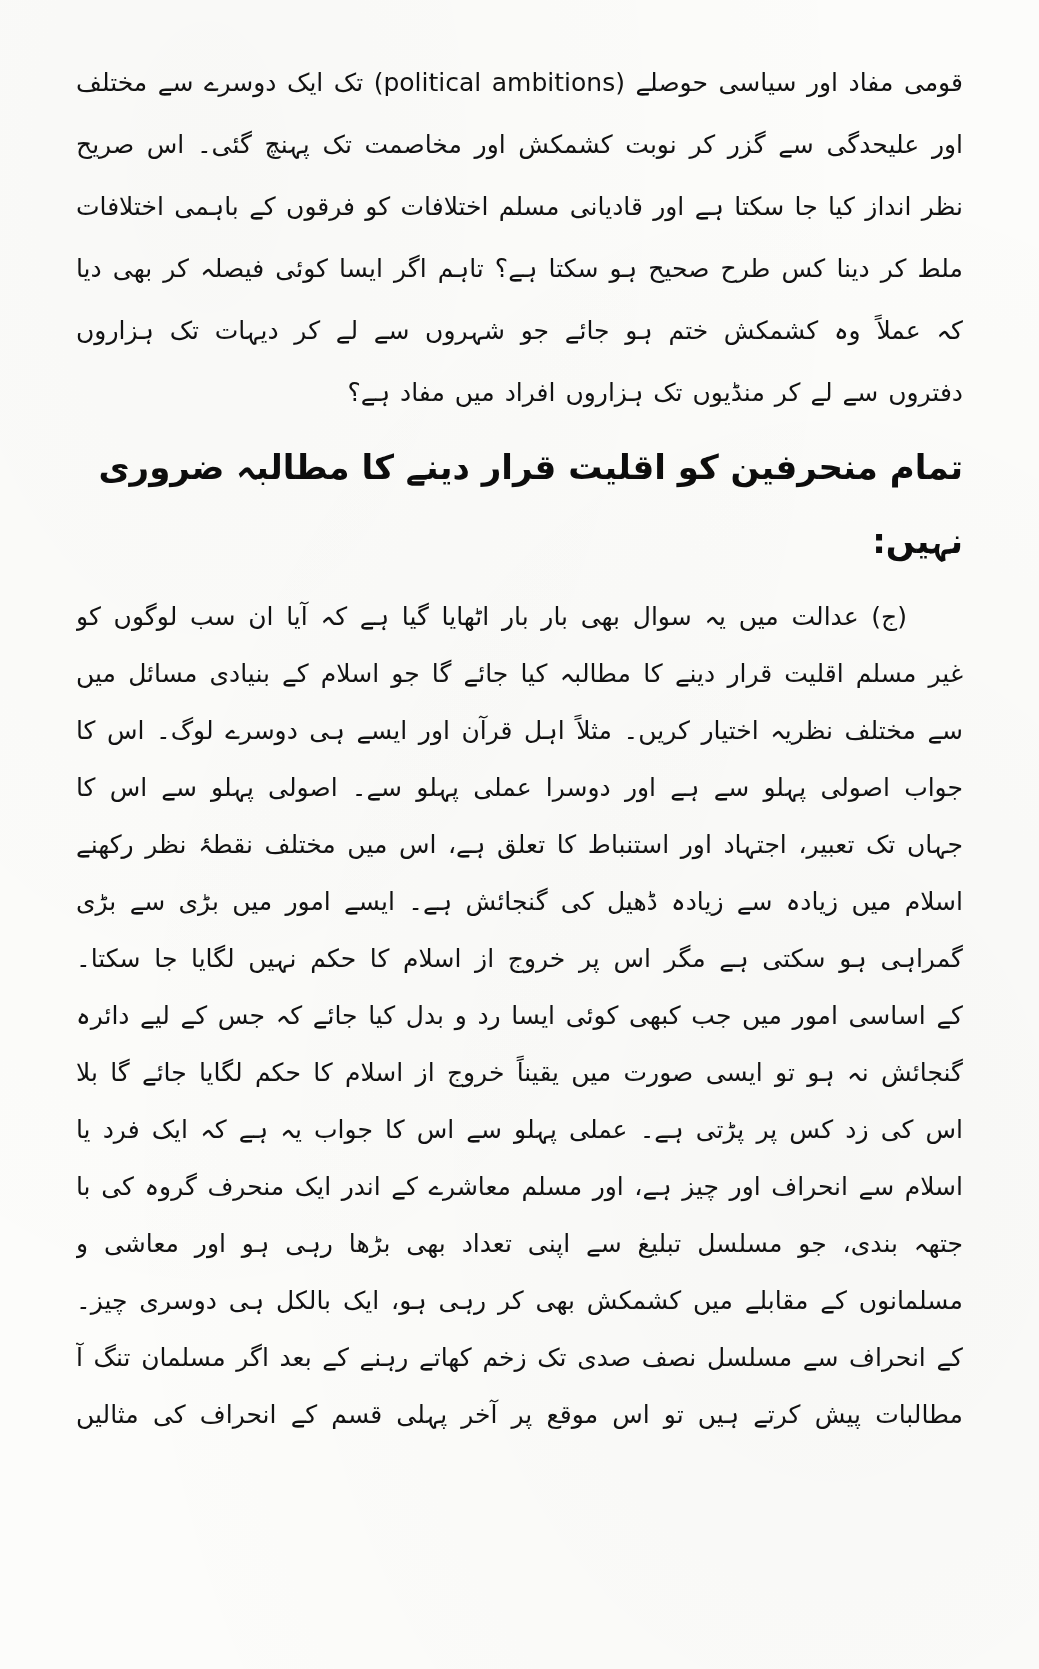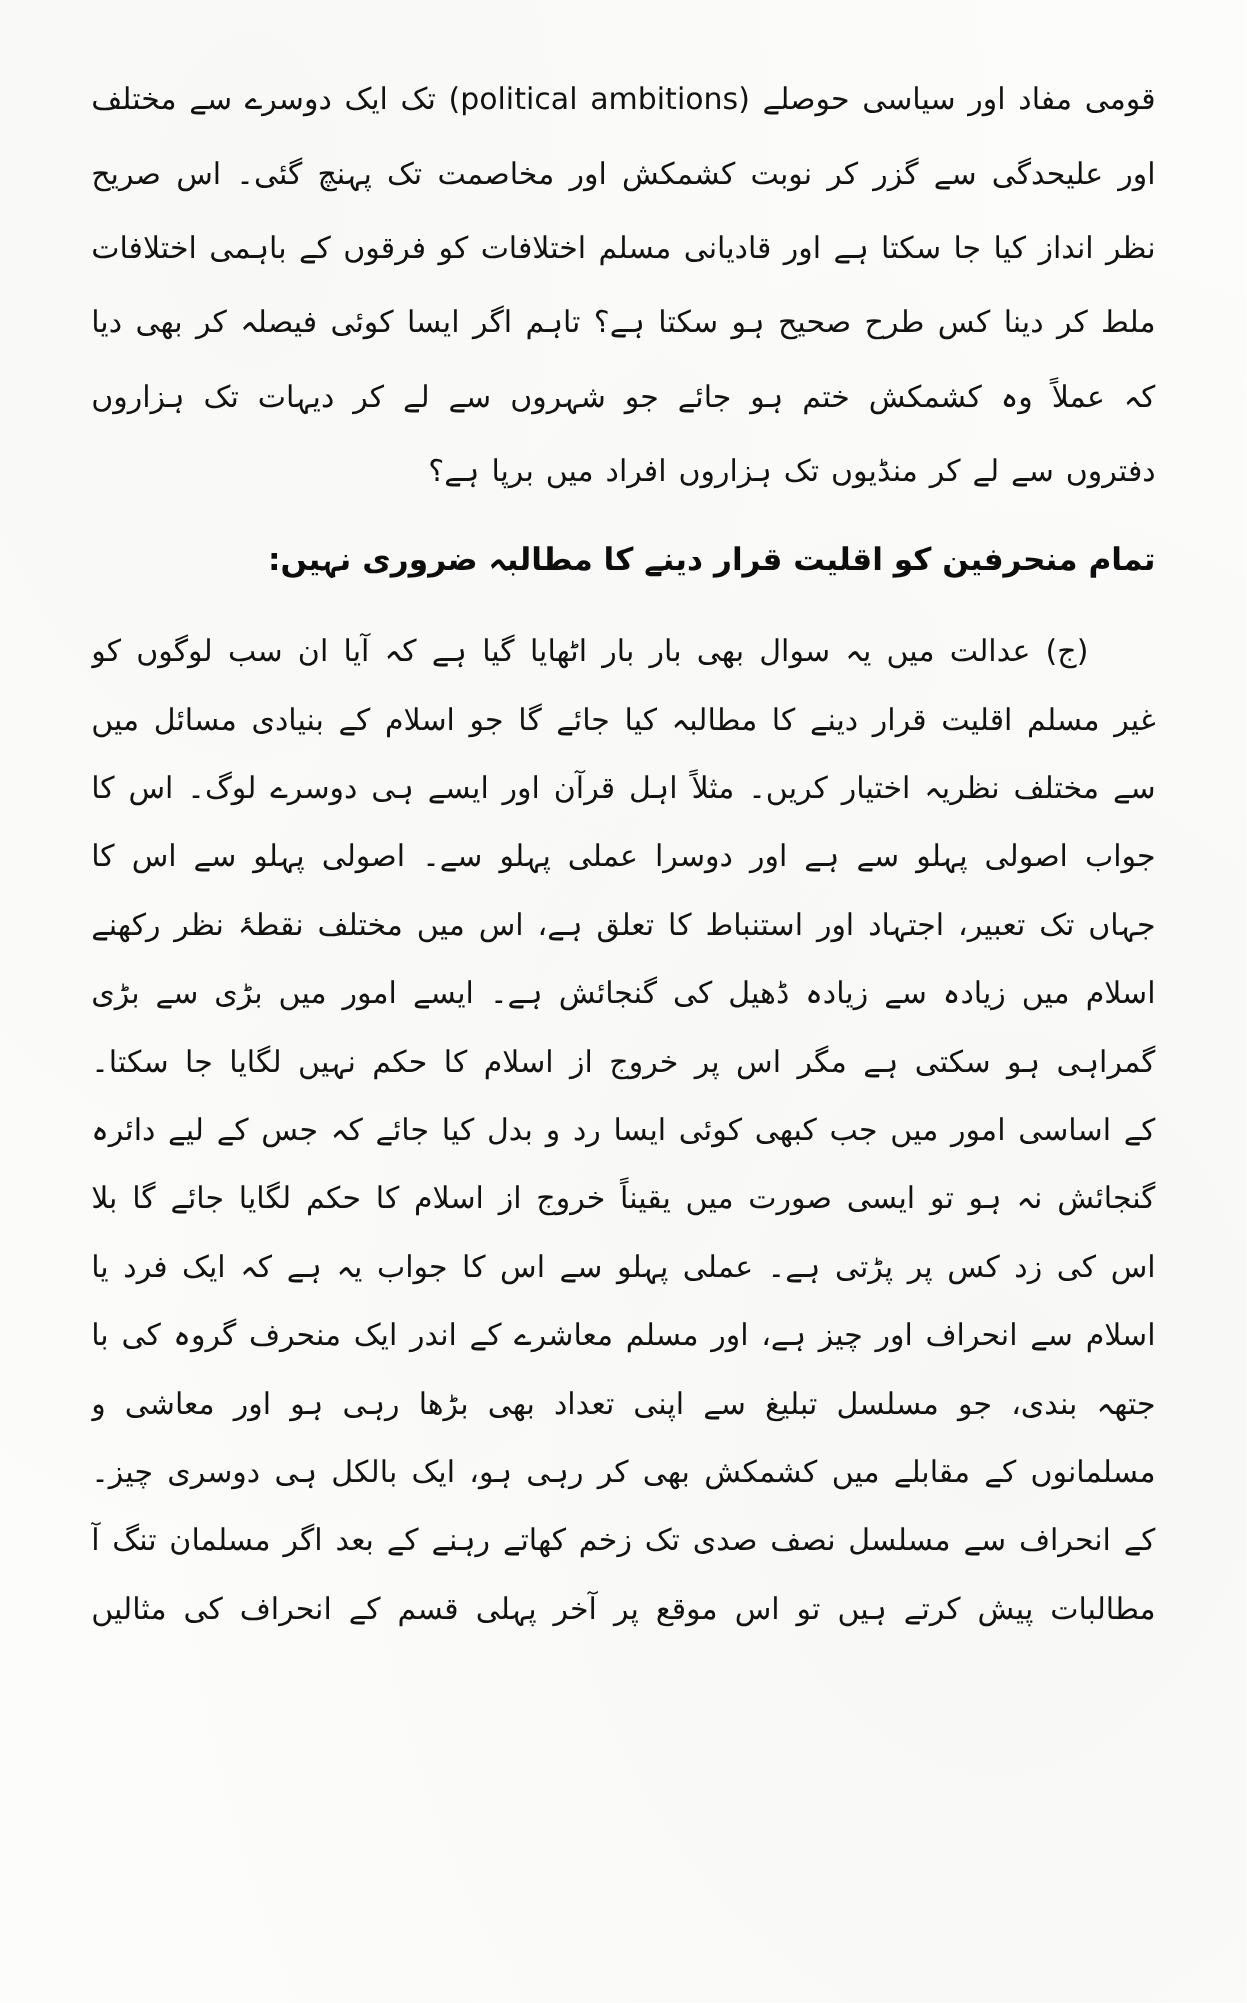--- a/index.html
+++ b/index.html
@@ -49,41 +49,41 @@
     height: 57px;
   }
   .line-short {
     text-align-last: start; 
   }
   .line-indent {
     padding-right: 56px; 
   }
   .heading {
     direction: rtl;
-    font-size: 26px;
+    font-size: 34px;
     font-weight: bold;
     line-height: 74px;
     margin: 6px 0 10px 0;
     text-align: start;
     color: #0d0d0d;
   }
 </style>
 </head>
 <body>
 
 <div class="page">
 
 
   <div class="para para-1">
     <div class="line">قومی مفاد اور سیاسی حوصلے (political ambitions) تک ایک دوسرے سے مختلف ہو گئے</div>
     <div class="line">اور علیحدگی سے گزر کر نوبت کشمکش اور مخاصمت تک پہنچ گئی۔ اس صریح فرق کو آخر کیسے</div>
     <div class="line">نظر انداز کیا جا سکتا ہے اور قادیانی مسلم اختلافات کو فرقوں کے باہمی اختلافات سے خلط</div>
     <div class="line">ملط کر دینا کس طرح صحیح ہو سکتا ہے؟ تاہم اگر ایسا کوئی فیصلہ کر بھی دیا جائے تو کیا یہ ممکن ہے</div>
     <div class="line">کہ عملاً وہ کشمکش ختم ہو جائے جو شہروں سے لے کر دیہات تک ہزاروں خاندانوں میں اور</div>
-    <div class="line line-short">دفتروں سے لے کر منڈیوں تک ہزاروں افراد میں برپا ہے؟</div>
+    <div class="line line-short">دفتروں سے لے کر منڈیوں تک ہزاروں افراد میں مفاد ہے؟</div>
   </div>
 
   <h2 class="heading">تمام منحرفین کو اقلیت قرار دینے کا مطالبہ ضروری نہیں:</h2>
 
   <div class="para para-2">
     <div class="line line-indent">(ج) عدالت میں یہ سوال بھی بار بار اٹھایا گیا ہے کہ آیا ان سب لوگوں کو اسی طرح</div>
     <div class="line">غیر مسلم اقلیت قرار دینے کا مطالبہ کیا جائے گا جو اسلام کے بنیادی مسائل میں عام مسلمانوں</div>
     <div class="line">سے مختلف نظریہ اختیار کریں۔ مثلاً اہل قرآن اور ایسے ہی دوسرے لوگ۔ اس کا ایک</div>
     <div class="line">جواب اصولی پہلو سے ہے اور دوسرا عملی پہلو سے۔ اصولی پہلو سے اس کا جواب یہ ہے کہ</div>
     <div class="line">جہاں تک تعبیر، اجتہاد اور استنباط کا تعلق ہے، اس میں مختلف نقطۂ نظر رکھنے والوں کے لیے</div>

